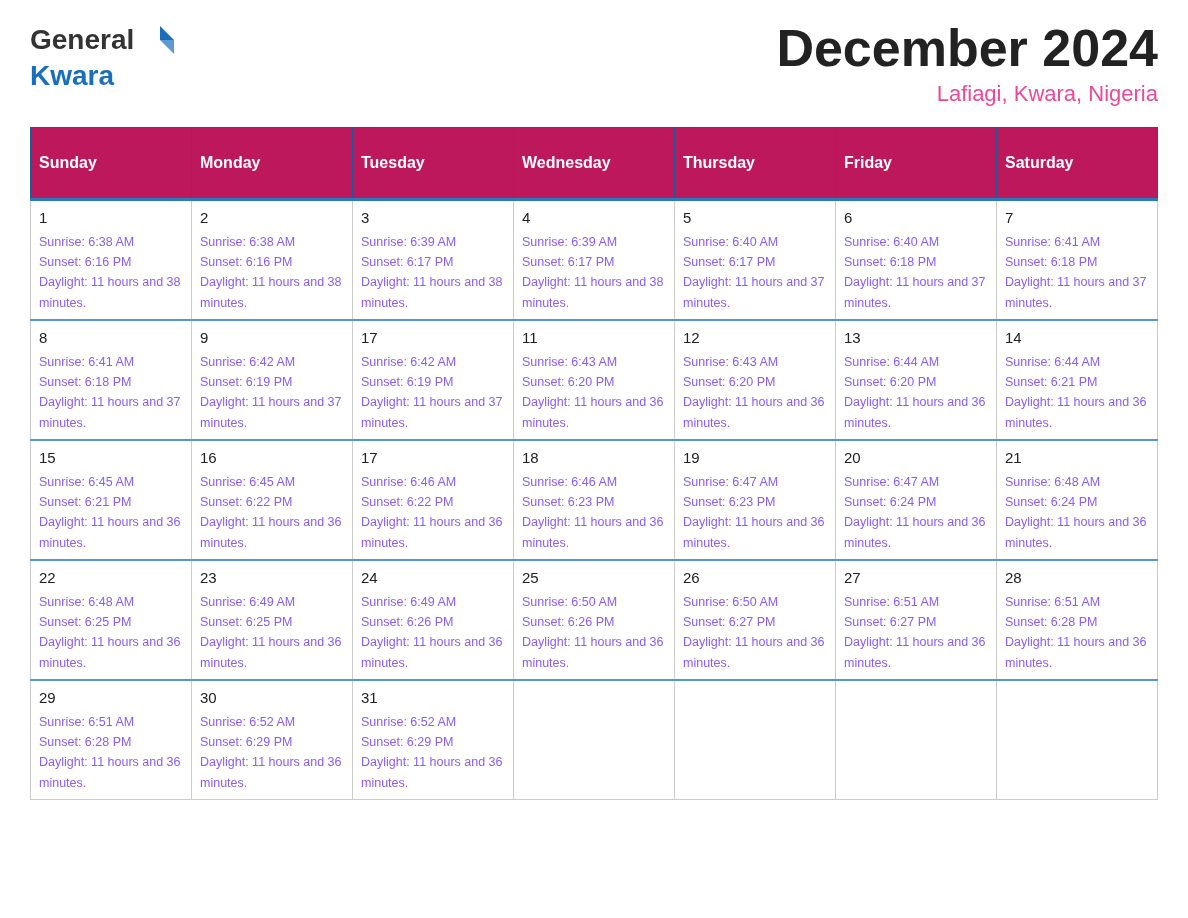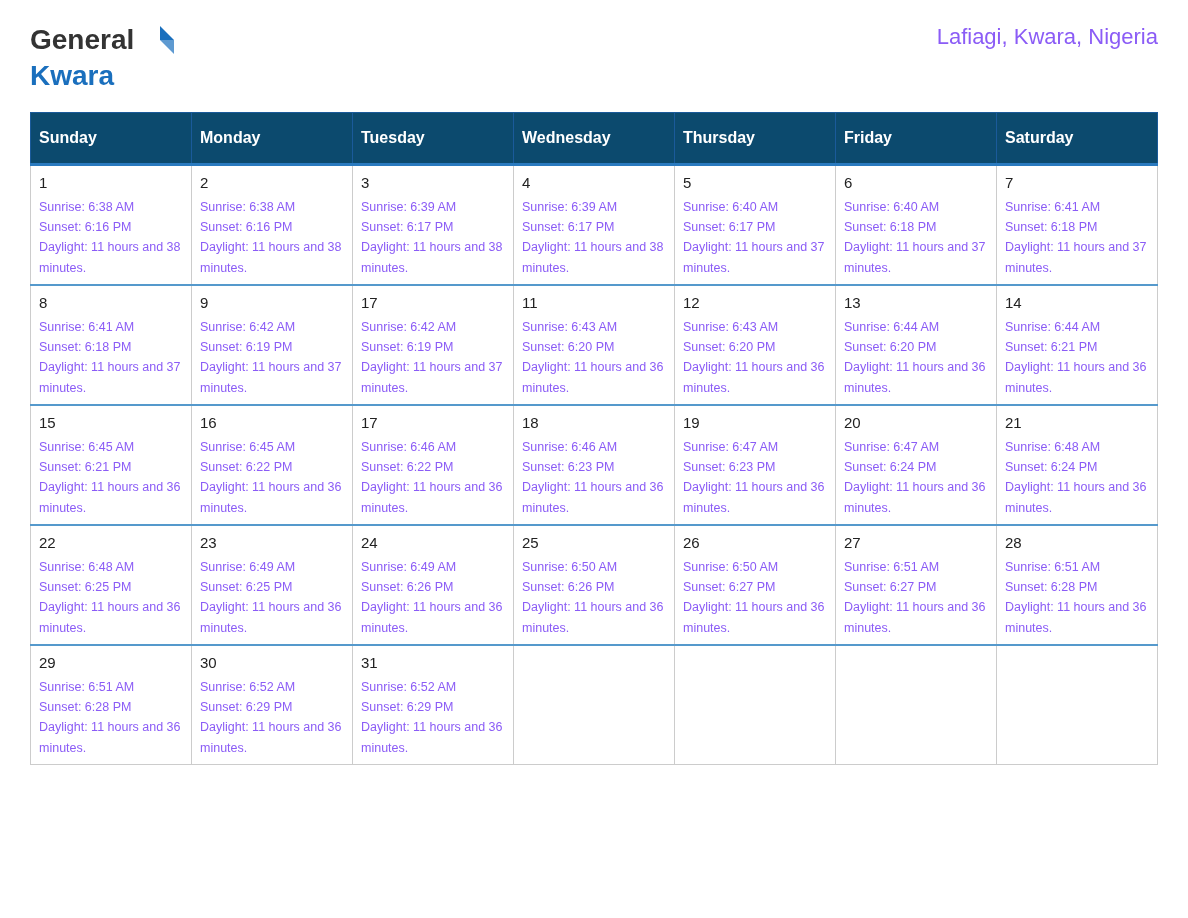--- a/index.html
+++ b/index.html
@@ -40,39 +40,39 @@
       text-align: right;
     }
     .calendar-title {
       font-size: 52px;
       font-weight: bold;
       color: #222;
       line-height: 1.1;
     }
     .calendar-subtitle {
       font-size: 22px;
-      color: #8b5cf6;
+      color: #ec4899;
       margin-top: 4px;
     }
     
     .logo-svg {
       width: 40px;
       height: 40px;
     }
     table {
       width: 100%;
       border-collapse: collapse;
       table-layout: fixed;
     }
     thead tr th {
-      background-color: #0c4a6e;
+      background-color: #be185d;
       color: #fff;
       font-size: 16px;
       font-weight: bold;
-      padding: 16px 8px;
+      padding: 26px 8px;
       text-align: left;
       border: 1px solid #1a5a9a;
     }
     tbody tr td {
       border: 1px solid #ccc;
       vertical-align: top;
       padding: 6px 8px;
       min-height: 90px;
       font-size: 13px;
       color: #333;
@@ -120,20 +120,21 @@
 
         <polygon points="26,4 40,18 26,18" fill="#1a6fbd"></polygon>
         <polygon points="26,18 40,18 40,32" fill="#1a6fbd" opacity="0.7"></polygon>
       </svg>
     </div>
     <div>
       <span class="logo-blue">Kwara</span>
     </div>
   </div>
   <div class="title-section">
+    <div class="calendar-title">December 2024</div>
     <div class="calendar-subtitle">Lafiagi, Kwara, Nigeria</div>
   </div>
 </div>
 
 <table>
   <thead>
     <tr>
     <th>Sunday</th>
         <th>Monday</th>
         <th>Tuesday</th>

